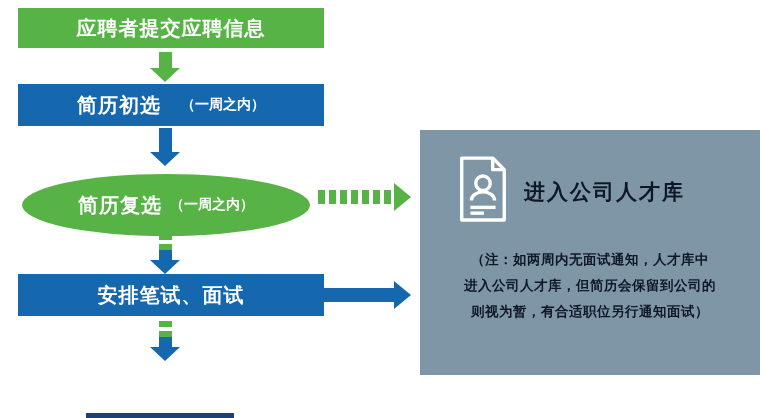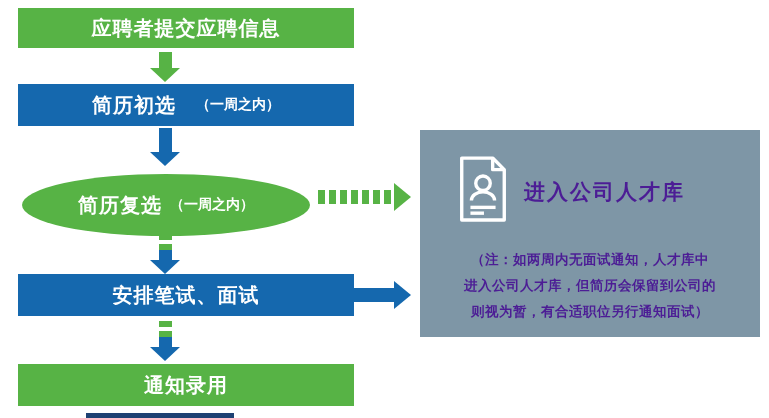--- a/index.html
+++ b/index.html
@@ -9,21 +9,21 @@
     --dark:#1E4173;
   }
   *{box-sizing:border-box;}
   body{margin:0;background:#fff;}
   .canvas{
     position:relative;width:769px;height:418px;background:#fff;overflow:hidden;
     font-family:"DejaVu Sans","Liberation Sans",sans-serif;
   }
   
   .node{
-    position:absolute;left:18px;width:336px;height:40px;
+    position:absolute;left:18px;width:306px;height:40px;
     display:flex;align-items:center;justify-content:center;
     color:#fff;font-weight:bold;font-size:20px;letter-spacing:1px;
     white-space:nowrap;
   }
   .node .sub{font-size:14px;margin-left:8px;font-weight:bold;letter-spacing:0;}
   .green-bg{background:var(--green);}
   .blue-bg{background:var(--blue);gap:12px;}
   .dark-bg{background:var(--dark);}
   .ellipse{border-radius:50%;height:62px;left:22px;width:288px;}
   
@@ -37,22 +37,22 @@
   .blue-head{border-top-color:var(--blue);}
   
   .arrow-h{position:absolute;display:flex;align-items:center;}
   .shaft-h{height:14px;}
   .head-h{width:0;height:0;border-top:14px solid transparent;border-bottom:14px solid transparent;border-left:17px solid transparent;}
   .green-stripes{background:repeating-linear-gradient(to right,var(--green) 0 7px,#fff 7px 11px);}
   .green-head-r{border-left-color:var(--green);}
   .blue-head-r{border-left-color:var(--blue);}
   
   .panel{
-    position:absolute;left:420px;top:130px;width:340px;height:207px;
-    background:var(--panel);color:#4c1d95;
+    position:absolute;left:420px;top:130px;width:340px;height:245px;
+    background:var(--panel);color:#0f172a;
   }
   .panel-title{
     position:absolute;left:104px;top:48px;
     font-size:21px;font-weight:bold;letter-spacing:2px;white-space:nowrap;
   }
   .panel-icon{position:absolute;left:34px;top:24px;}
   .panel-note{
     position:absolute;left:18px;top:116px;width:304px;
     font-size:13.5px;font-weight:bold;line-height:26px;text-align:center;
     letter-spacing:0.5px;
@@ -97,23 +97,20 @@
   <div class="node blue-bg" style="top:274px;height:42px;font-family:Liberation Serif, serif;">
     <span>安排笔试、面试</span>
   </div>
 
   <div class="arrow-v" style="left:150px;top:321px;">
     <div class="shaft-v green-dash" style="height:16px;"></div>
     <div class="shaft-v blue-fill" style="height:10px;"></div>
     <div class="head-v blue-head"></div>
   </div>
 
-  <div class="node green-bg" style="top:364px;height:42px;">
-    <span>通知录用</span>
-  </div>
 
   <div class="dark-bg" style="position:absolute;left:86px;top:413px;width:148px;height:5px;"></div>
 
   <div class="arrow-h" style="left:318px;top:183px;">
     <div class="shaft-h green-stripes" style="width:76px;"></div>
     <div class="head-h green-head-r"></div>
   </div>
 
   <div class="arrow-h" style="left:318px;top:281px;">
     <div class="shaft-h blue-fill" style="width:76px;"></div>

